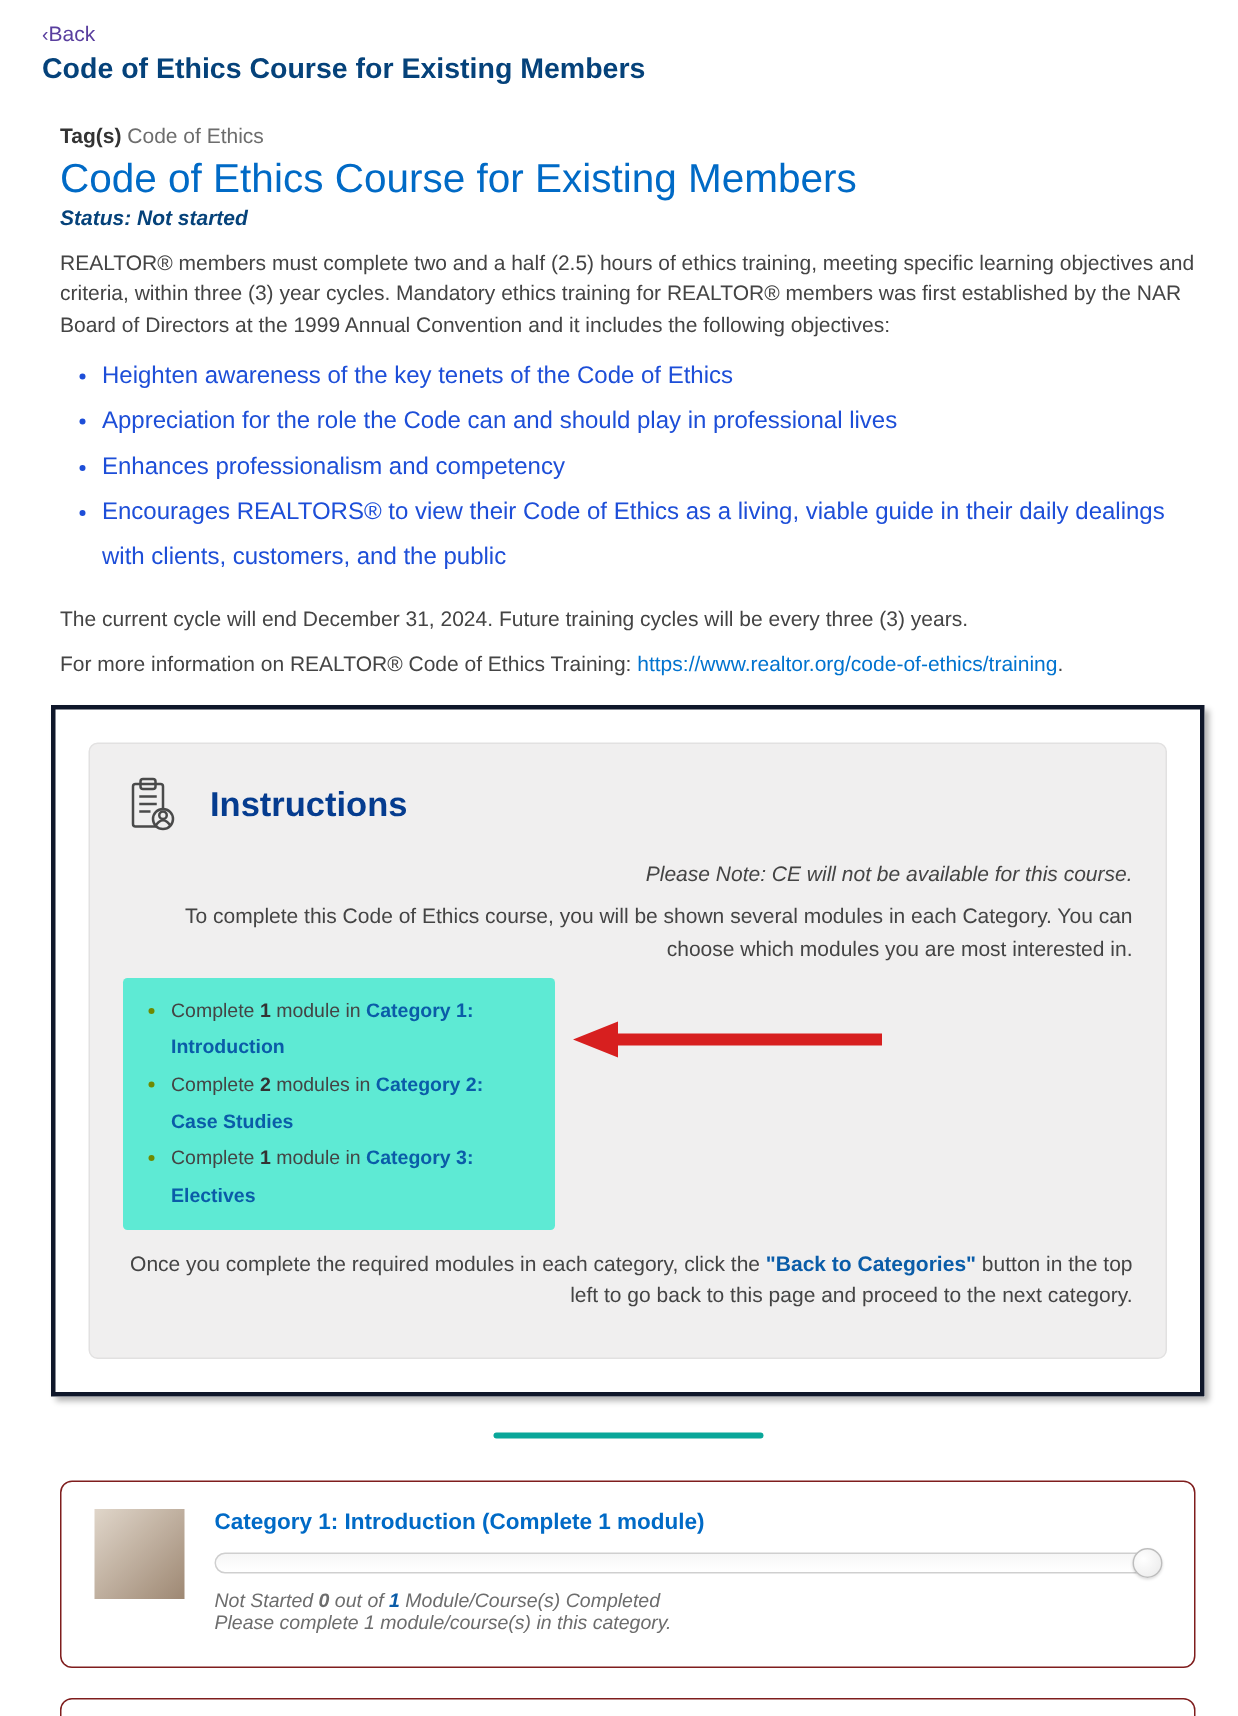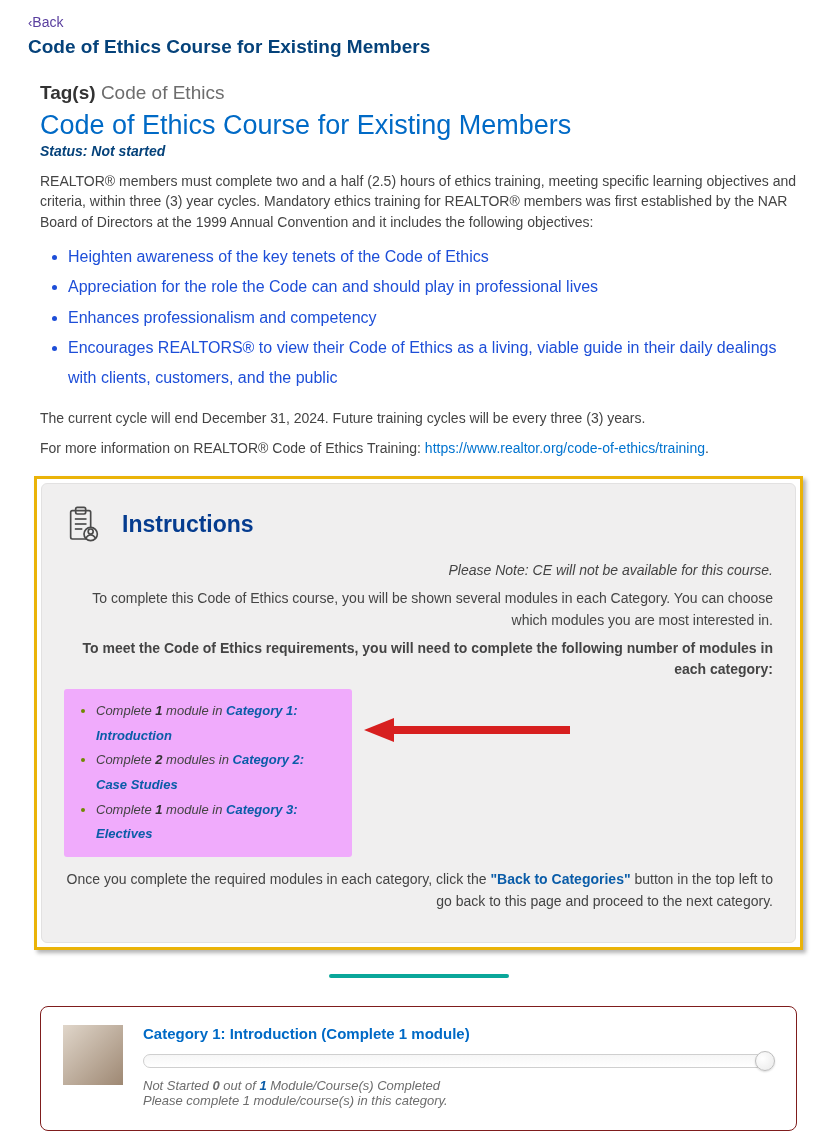--- a/index.html
+++ b/index.html
@@ -2,37 +2,37 @@
 <html><head>
 <meta charset="utf-8">
 <style>
   html,body{margin:0;padding:0;background:#fff;font-family:"Segoe UI",Arial,Helvetica,sans-serif;color:#333;}
   body{width:825px;}
   .page{padding:14px 28px 40px 28px;}
   .back{color:#593e9e;font-size:14px;}
   .back .chev{font-size:13px;}
   .page-title{color:#05427a;font-weight:700;font-size:19px;margin:6px 0 24px 0;}
   .course-block{margin-left:12px;}
-  .tags-line{font-size:19px;color:#6d6d6d;margin-bottom:6px;}
+  .tags-line{font-size:14px;color:#6d6d6d;margin-bottom:6px;}
   .tags-line .lbl{font-weight:600;color:#333;}
   .course-heading{color:#006ac6;font-size:27px;font-weight:400;margin:2px 0 2px 0;}
   .status-line{color:#05427a;font-weight:600;font-size:14px;margin-bottom:12px;font-style:italic;}
   .desc{font-size:14px;line-height:1.45;color:#444;}
   ul.obj{padding-left:28px;margin:10px 0 14px 0;}
   ul.obj li{font-size:16px;line-height:1.9;color:#1d4ed8;}
   a.ext{color:#0073cf;text-decoration:none;}
-  .hl-border{border:3px solid #eab308;margin:18px -6px 0 -6px;padding:4px;box-shadow:3px 3px 4px rgba(0,0,0,.3);position:relative;}
+  .hl-border{border:3px solid #0f172a;margin:18px -6px 0 -6px;padding:22px;box-shadow:3px 3px 4px rgba(0,0,0,.3);position:relative;}
   .instr-box{background:#f0efef;border:1px solid #e2e1e1;border-radius:6px;padding:20px 22px 24px 22px;}
   .instr-head{display:flex;align-items:center;gap:18px;margin-bottom:16px;}
   .instr-icon{width:40px;height:40px;}
   .instr-title{color:#053c8f;font-weight:700;font-size:23px;}
   .instr-p{font-size:14px;color:#444;line-height:1.55;margin:6px 0;text-align:right;}
   .em{font-style:italic;}
   .strong{font-weight:700;}
-  .req-box{background:#f0abfc;border-radius:3px;padding:10px 14px 10px 14px;width:260px;margin:8px 0 12px 0;position:relative;font-style:italic;}
+  .req-box{background:#5eead4;border-radius:3px;padding:10px 14px 10px 14px;width:260px;margin:8px 0 12px 0;position:relative;}
   .req-box ul{margin:0;padding-left:18px;}
   .req-box li{font-size:13px;line-height:1.9;color:#444;}
   .req-box li::marker{color:#6f8a00;}
   .req-box .blue{color:#0a5ca8;font-weight:700;}
   .req-box .num{font-weight:700;color:#333;}
   .blue-kw{color:#0a5ca8;font-weight:600;}
   .divider{height:4px;width:180px;background:#0aa79a;border-radius:3px;margin:24px auto 28px auto;}
   .cat-card{border:1px solid #7f1d1d;border-radius:8px;margin:0 0 20px 0;padding:18px 22px 22px 22px;display:flex;gap:20px;}
   .thumb{width:60px;height:60px;background:#ccd7dc;flex:0 0 60px;background-size:cover;background-position:center;}
   .thumb.t1{background:linear-gradient(135deg,#e0d6ca 0%,#9e8873 100%);}
@@ -87,21 +87,20 @@
                 <line x1="13" y1="30" x2="22" y2="30"></line>
               <circle cx="32" cy="36" r="8" fill="#f0efef"></circle>
               <circle cx="32" cy="33" r="3"></circle>
                 <path d="M26 42c1-3 4-5 6-5s5 2 6 5"></path>
             </svg>
           </span>
           <span class="instr-title">Instructions</span>
         </div>
         <div class="instr-p em">Please Note: CE will not be available for this course.</div>
         <div class="instr-p">To complete this Code of Ethics course, you will be shown several modules in each Category. You can choose which modules you are most interested in.</div>
-        <div class="instr-p strong">To meet the Code of Ethics requirements, you will need to complete the following number of modules in each category:</div>
 
         <div style="position:relative;">
           <div class="req-box">
             <ul>
               <li><span>Complete </span><span class="num">1</span><span> module in </span><span class="blue">Category 1: Introduction</span></li>
               <li><span>Complete </span><span class="num">2</span><span> modules in </span><span class="blue">Category 2: Case Studies</span></li>
               <li><span>Complete </span><span class="num">1</span><span> module in </span><span class="blue">Category 3: Electives</span></li>
             </ul>
           </div>
           <span style="position:absolute;left:296px;top:26px;">

